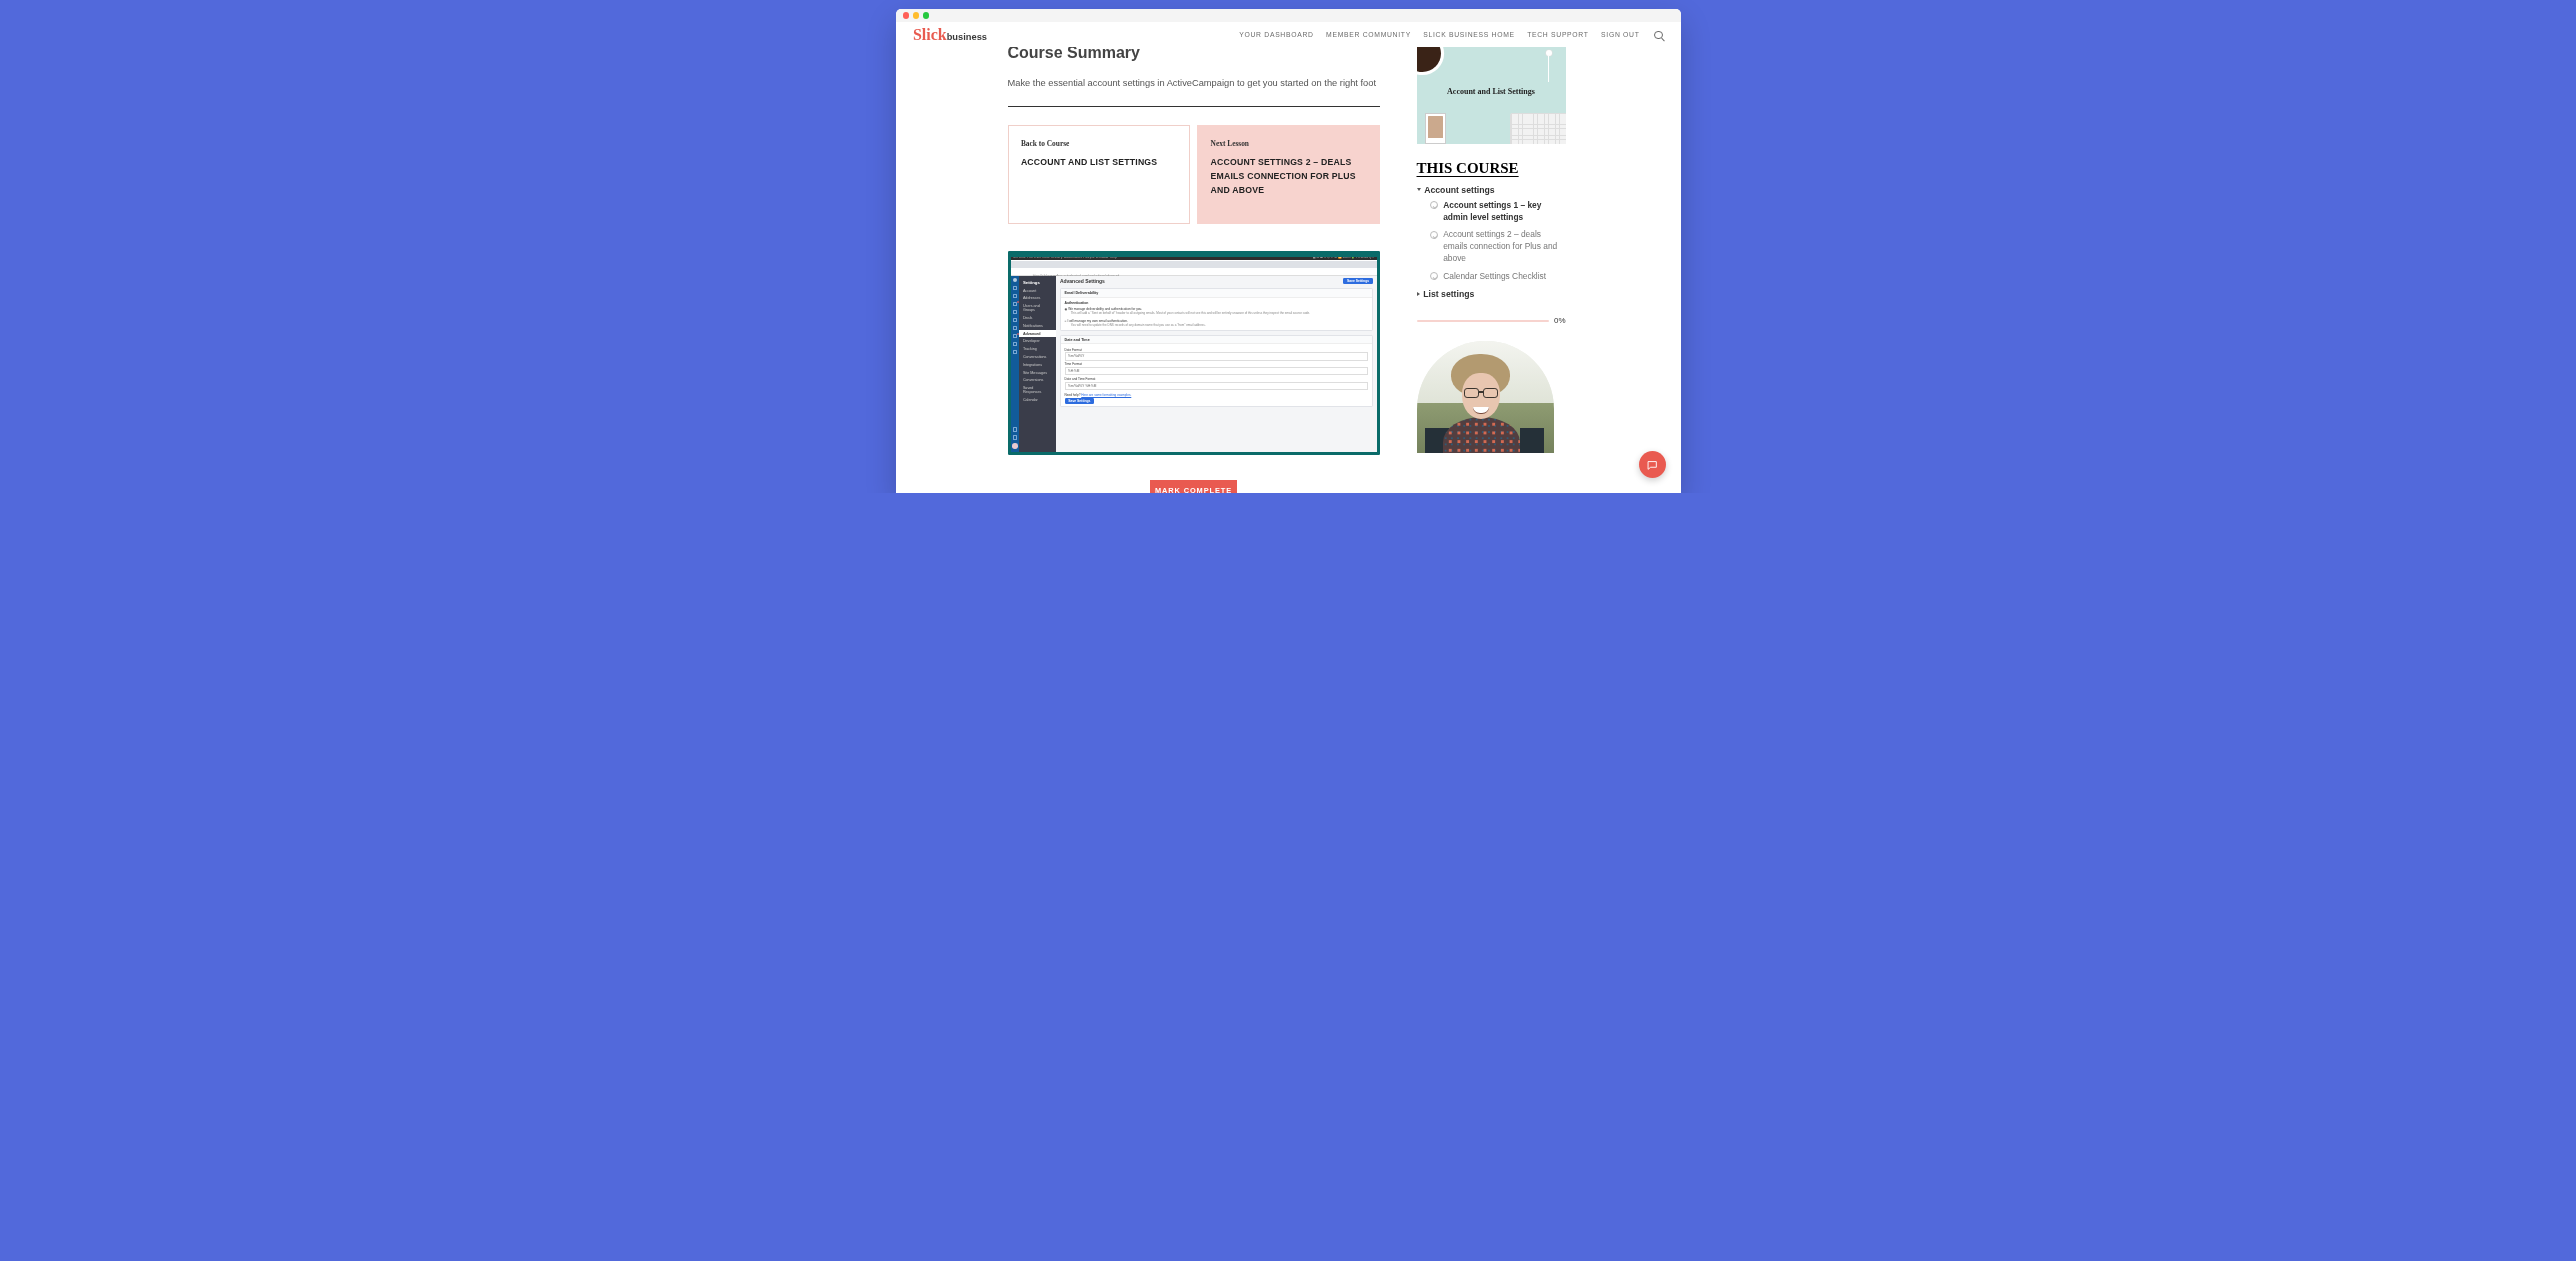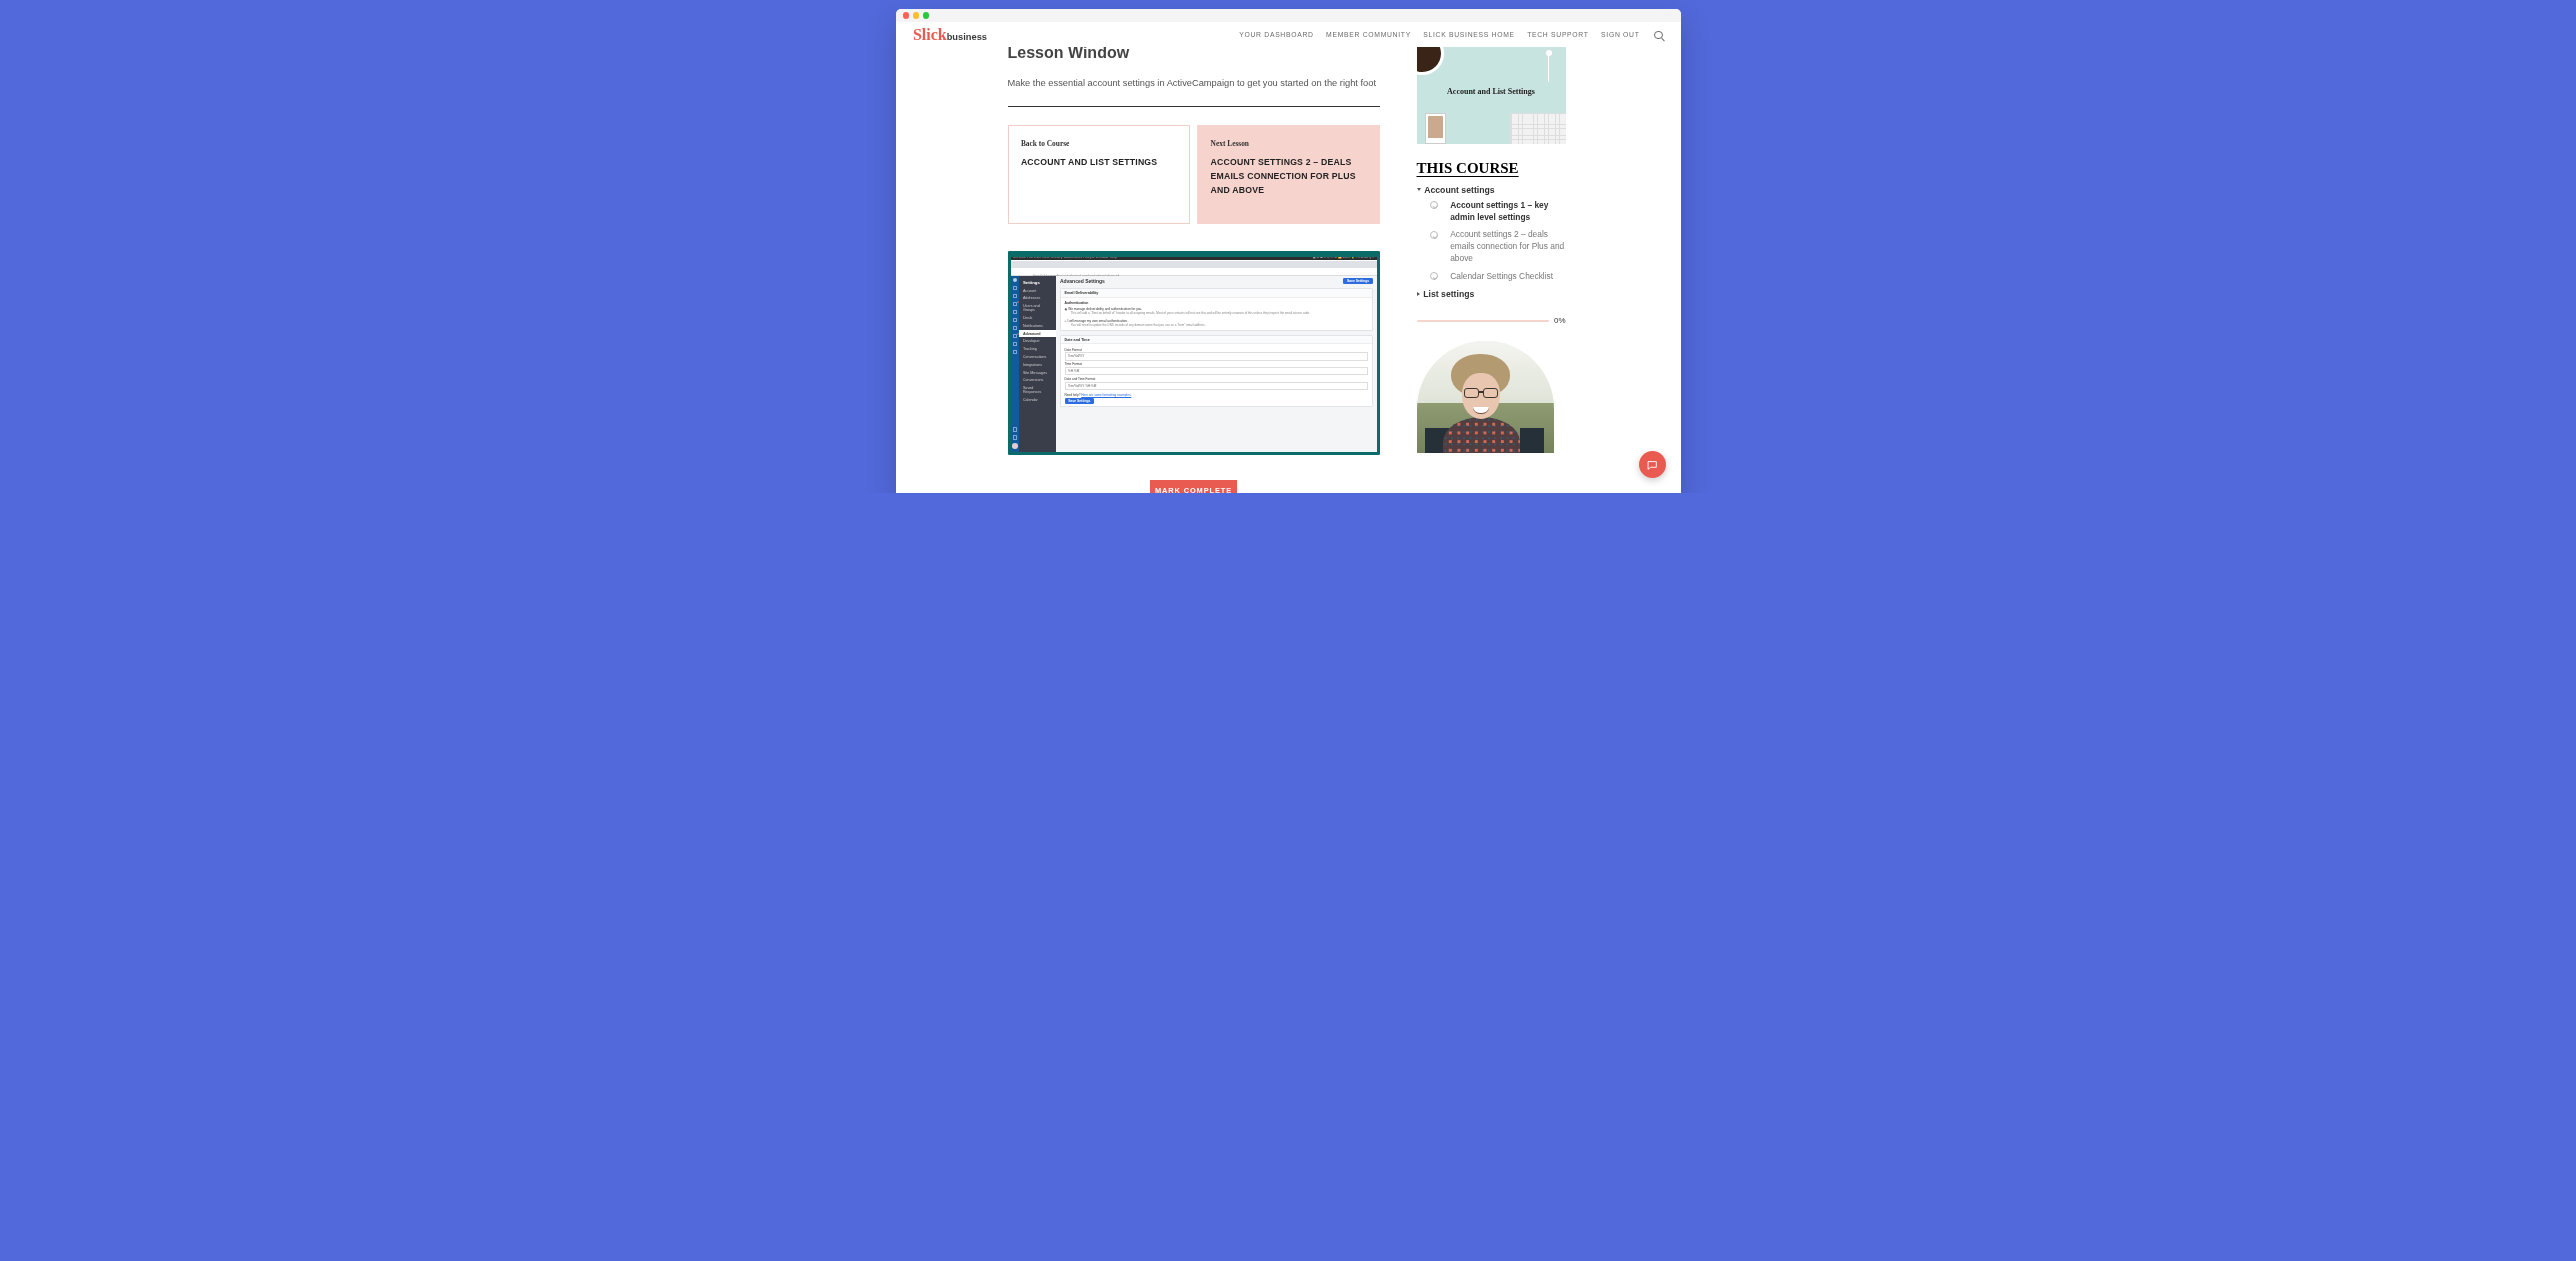--- a/index.html
+++ b/index.html
@@ -63,21 +63,21 @@
   background-image:repeating-linear-gradient(0deg,#ddd 0,#ddd 0.6px,transparent 0.6px,transparent 3.7px),
                    repeating-linear-gradient(90deg,#ddd 0,#ddd 0.6px,transparent 0.6px,transparent 3.7px);}
 .thumb .photo{position:absolute;left:8.7px;bottom:0;width:21px;height:31px;background:#fff;border:0.6px solid #ccc;}
 .thumb .photo::after{content:"";position:absolute;inset:1.9px 1.9px 5.6px 1.9px;background:#cba98d;border-radius:0.6px;}
 .thumb .pencil{position:absolute;left:32px;bottom:0;width:0.9px;height:26px;background:linear-gradient(#f4cd89,#f4cd89);}
 .side h3{ font-family:Georgia,serif; font-size:15px; margin:16px 0 7.4px 0; text-decoration:underline; text-underline-offset:2.5px;}
 .section-h{ display:flex; align-items:center; gap:3.7px; font-weight:700; font-size:8.7px; color:#333; margin:5px 0;}
 .caret{ width:0;height:0;border-left:2.5px solid transparent;border-right:2.5px solid transparent;}
 .caret.down{border-top:3.1px solid #555;}
 .caret.right{border-left:3.1px solid #555;border-top:2.5px solid transparent;border-bottom:2.5px solid transparent;border-right:none;}
-.lesson{ display:flex; align-items:flex-start; gap:12px; font-size:8.4px; color:#777; margin:3.1px 0 6.2px 13.7px; line-height:1.4;}
+.lesson{ display:flex; align-items:flex-start; gap:5px; font-size:8.4px; color:#777; margin:3.1px 0 6.2px 13.7px; line-height:1.4;}
 .lesson.active{ color:#333; font-weight:600;}
 .chk{ width:8px;height:8px;border:0.9px solid #bbb;border-radius:50%;flex:0 0 8px;position:relative;margin-top:1.2px;}
 .chk::after{content:"";position:absolute;left:1.9px;top:3.1px;width:3.1px;height:1.6px;border-left:0.9px solid #bbb;border-bottom:0.9px solid #bbb;transform:rotate(-45deg);}
 .prog{ display:flex; align-items:center; gap:5px; margin-top:17.4px;}
 .bar{ flex:1; height:1.9px; background:#f7d3ce; border-radius:1.2px;}
 .pct{ font-size:8px; color:#333;}
 .avatar-holder{ margin-top:16px; width:137px; height:112px; border-radius:68px 68px 0 0; overflow:hidden; position:relative; background:#ecefe8;}
 .avatar-holder .sky{position:absolute;inset:0;background:linear-gradient(#f3f4ef 0%,#e0e4d8 55%,#8f9c72 55%,#75825d 100%);}
 .avatar-holder .hair{position:absolute;left:34px;top:12.4px;width:59px;height:43px;background:#b39a70;border-radius:48%;}
 .avatar-holder .face{position:absolute;left:45px;top:32px;width:38px;height:46px;background:#e8c6b0;border-radius:45% 45% 50% 50%;}
@@ -115,21 +115,21 @@
       <a>SLICK BUSINESS HOME</a>
       <a>TECH SUPPORT</a>
       <a>SIGN OUT</a>
       <span class="search-icon"></span>
     </div>
   </div>
 
   <div class="page-wrap">
   <div class="page">
     <div class="main">
-      <h1>Lesson Window</h1>
+      <h1>Course Summary</h1>
       <p class="summary">Make the essential account settings in ActiveCampaign to get you started on the right foot</p>
       <hr>
 
       <div class="cards">
         <div class="card">
           <div class="sub">Back to Course</div>
           <div class="ttl">ACCOUNT AND LIST SETTINGS</div>
         </div>
         <div class="card pink">
           <div class="sub">Next Lesson</div>

